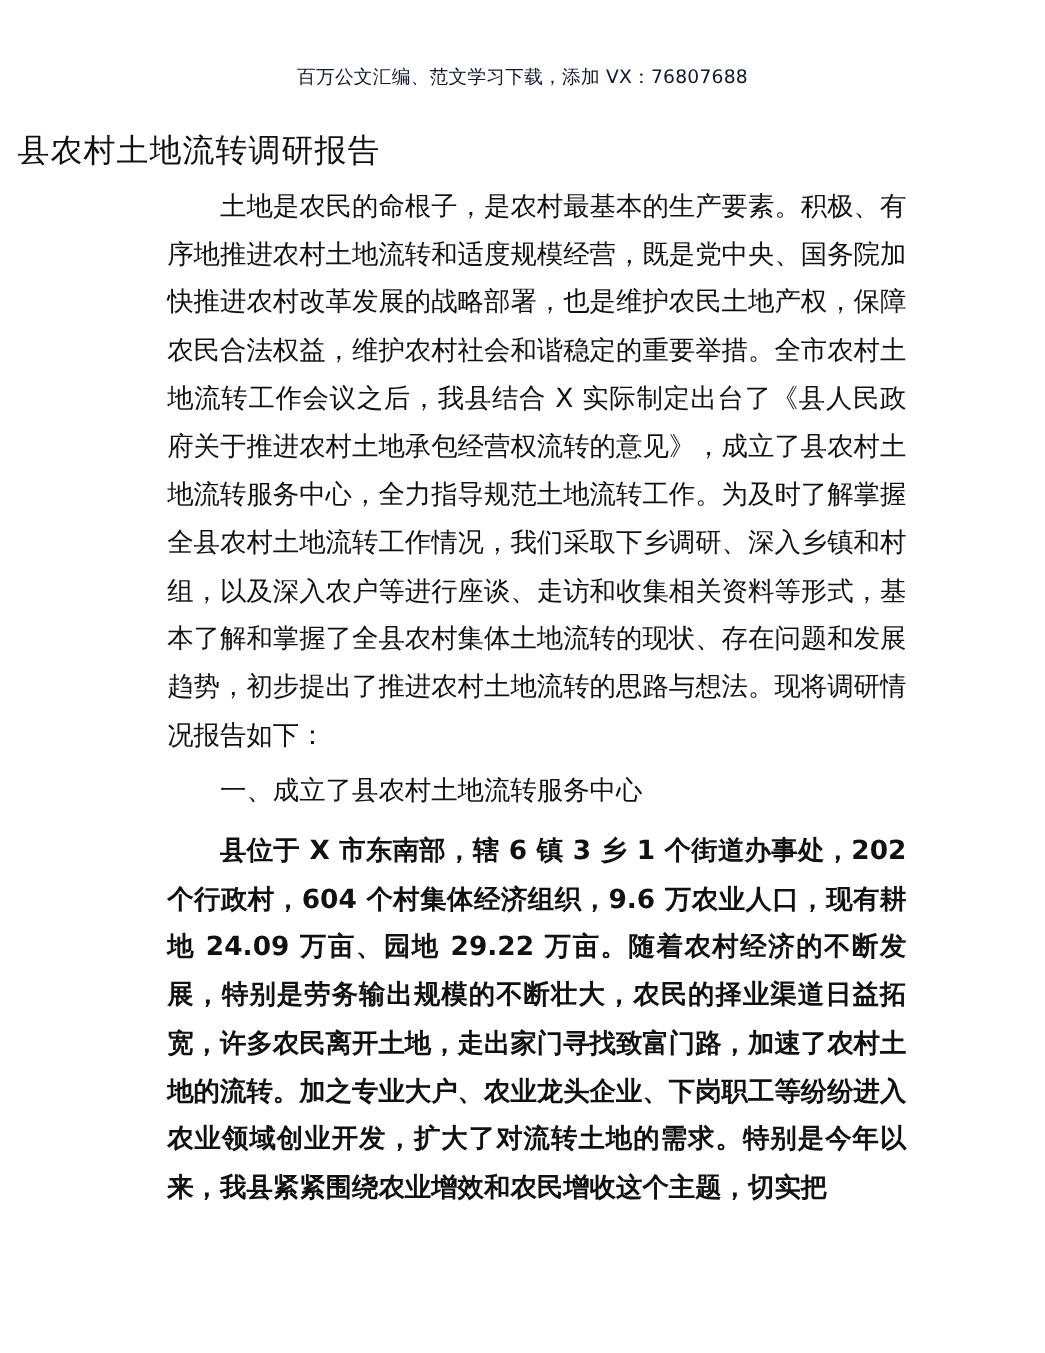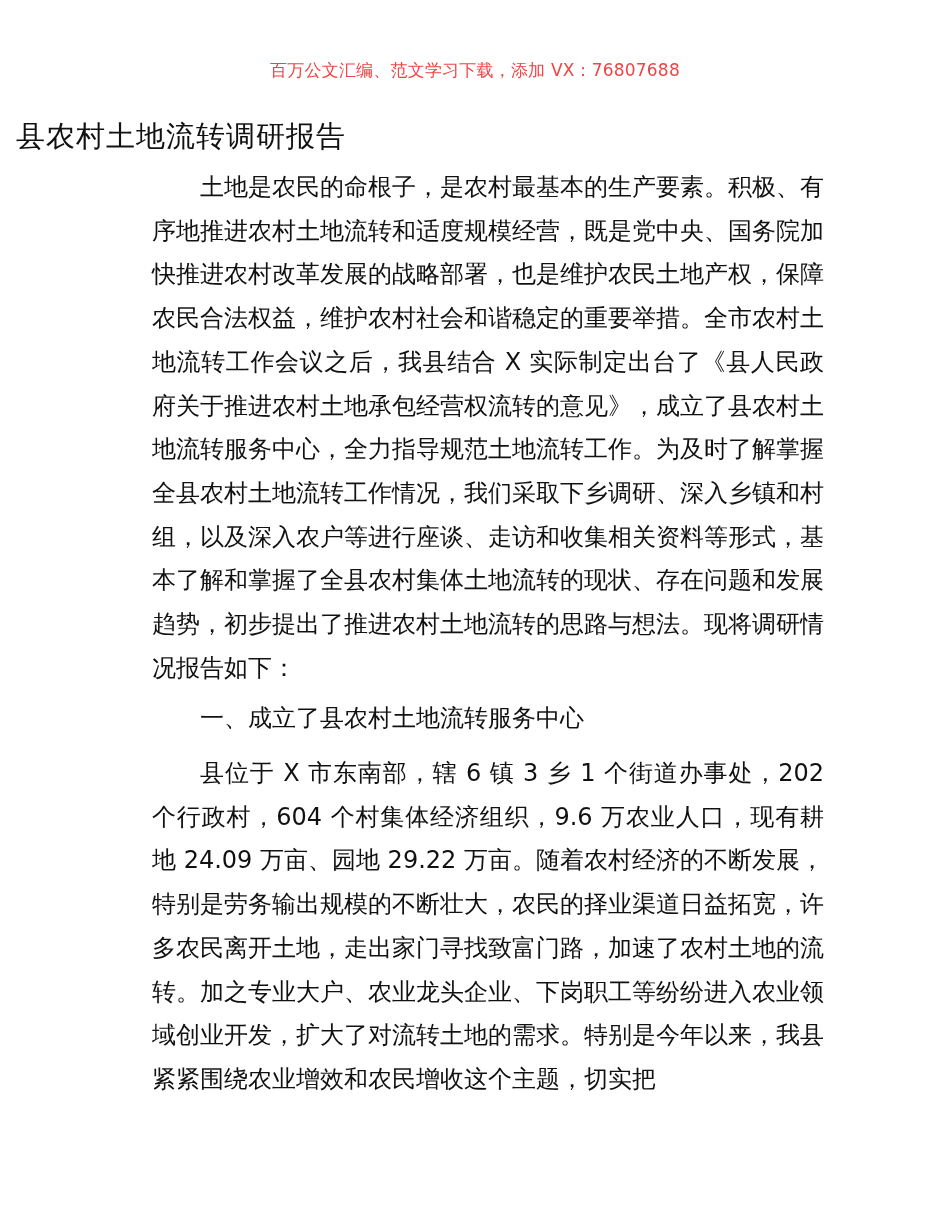--- a/index.html
+++ b/index.html
@@ -14,21 +14,21 @@
       overflow: hidden;
       font-family: "DejaVu Sans", "Liberation Sans", sans-serif;
       color: #111111;
     }
     .header-banner {
       position: absolute;
       top: 56px;
       left: 0;
       width: 950px;
       text-align: center;
-      color: #ef4444;
+      color: #0f172a;
       font-size: 17px;
       line-height: 28px;
       letter-spacing: 0.2px;
     }
     .doc-title {
       position: absolute;
       top: 114px;
       left: 16px;
       width: 950px;
       text-align: left;
@@ -45,21 +45,21 @@
       line-height: 43.7px;
       text-align: justify;
       text-justify: inter-character;
     }
     .para {
       margin: 0;
       text-indent: 2em;
     }
     .p1 { top: 166px; }
     .h1 { top: 697px; }
-    .p2 { top: 752px; }
+    .p2 { top: 752px; font-weight: bold; }
   </style>
 </head>
 <body>
 
 <div class="header-banner">百万公文汇编、范文学习下载，添加 VX：76807688</div>
 
 <div class="doc-title">县农村土地流转调研报告</div>
 
 <div class="body-text p1">
   <p class="para">土地是农民的命根子，是农村最基本的生产要素。积极、有序地推进农村土地流转和适度规模经营，既是党中央、国务院加快推进农村改革发展的战略部署，也是维护农民土地产权，保障农民合法权益，维护农村社会和谐稳定的重要举措。全市农村土地流转工作会议之后，我县结合 X 实际制定出台了《县人民政府关于推进农村土地承包经营权流转的意见》，成立了县农村土地流转服务中心，全力指导规范土地流转工作。为及时了解掌握全县农村土地流转工作情况，我们采取下乡调研、深入乡镇和村组，以及深入农户等进行座谈、走访和收集相关资料等形式，基本了解和掌握了全县农村集体土地流转的现状、存在问题和发展趋势，初步提出了推进农村土地流转的思路与想法。现将调研情况报告如下：</p>

